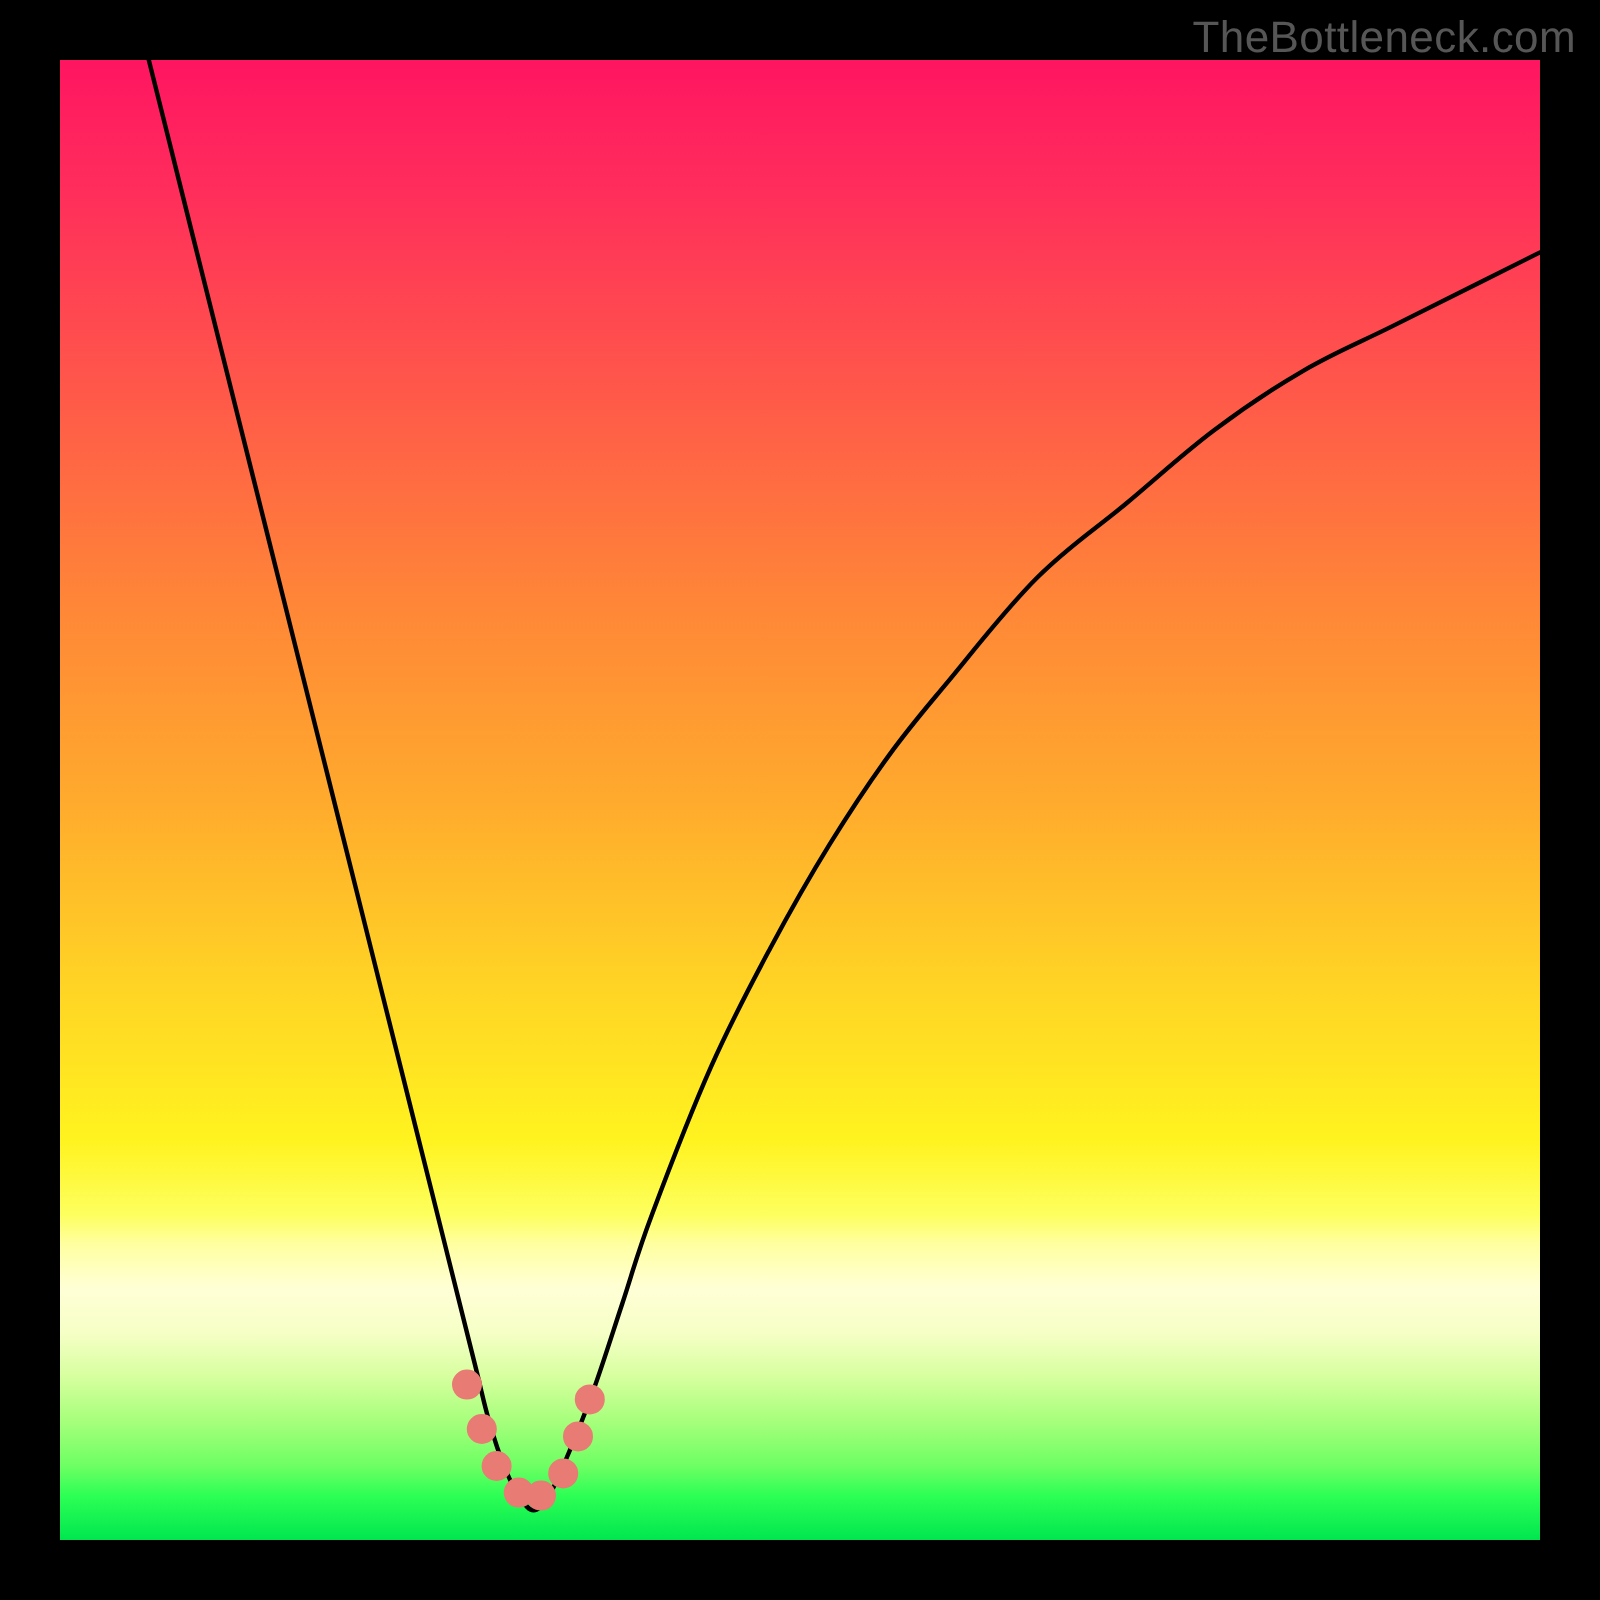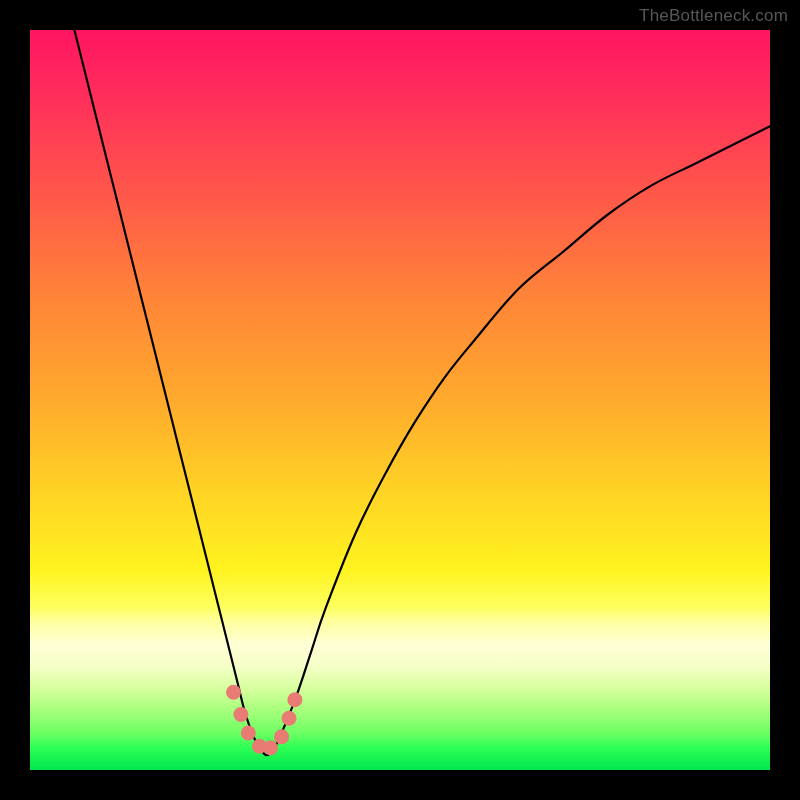--- a/index.html
+++ b/index.html
@@ -42,21 +42,21 @@
       #6dff63 95%,
       #2dff55 97%,
       #00e64f 100%
     );
   }
   .attribution {
     position: absolute;
     top: 6px;
     right: 12px;
     color: #565656;
-    font-size: 17px;
+    font-size: 22px;
     font-weight: 500;
     letter-spacing: 0.2px;
     user-select: none;
   }
   svg.curve {
     position: absolute;
     left: 0;
     top: 0;
     width: 740px;
     height: 740px;

